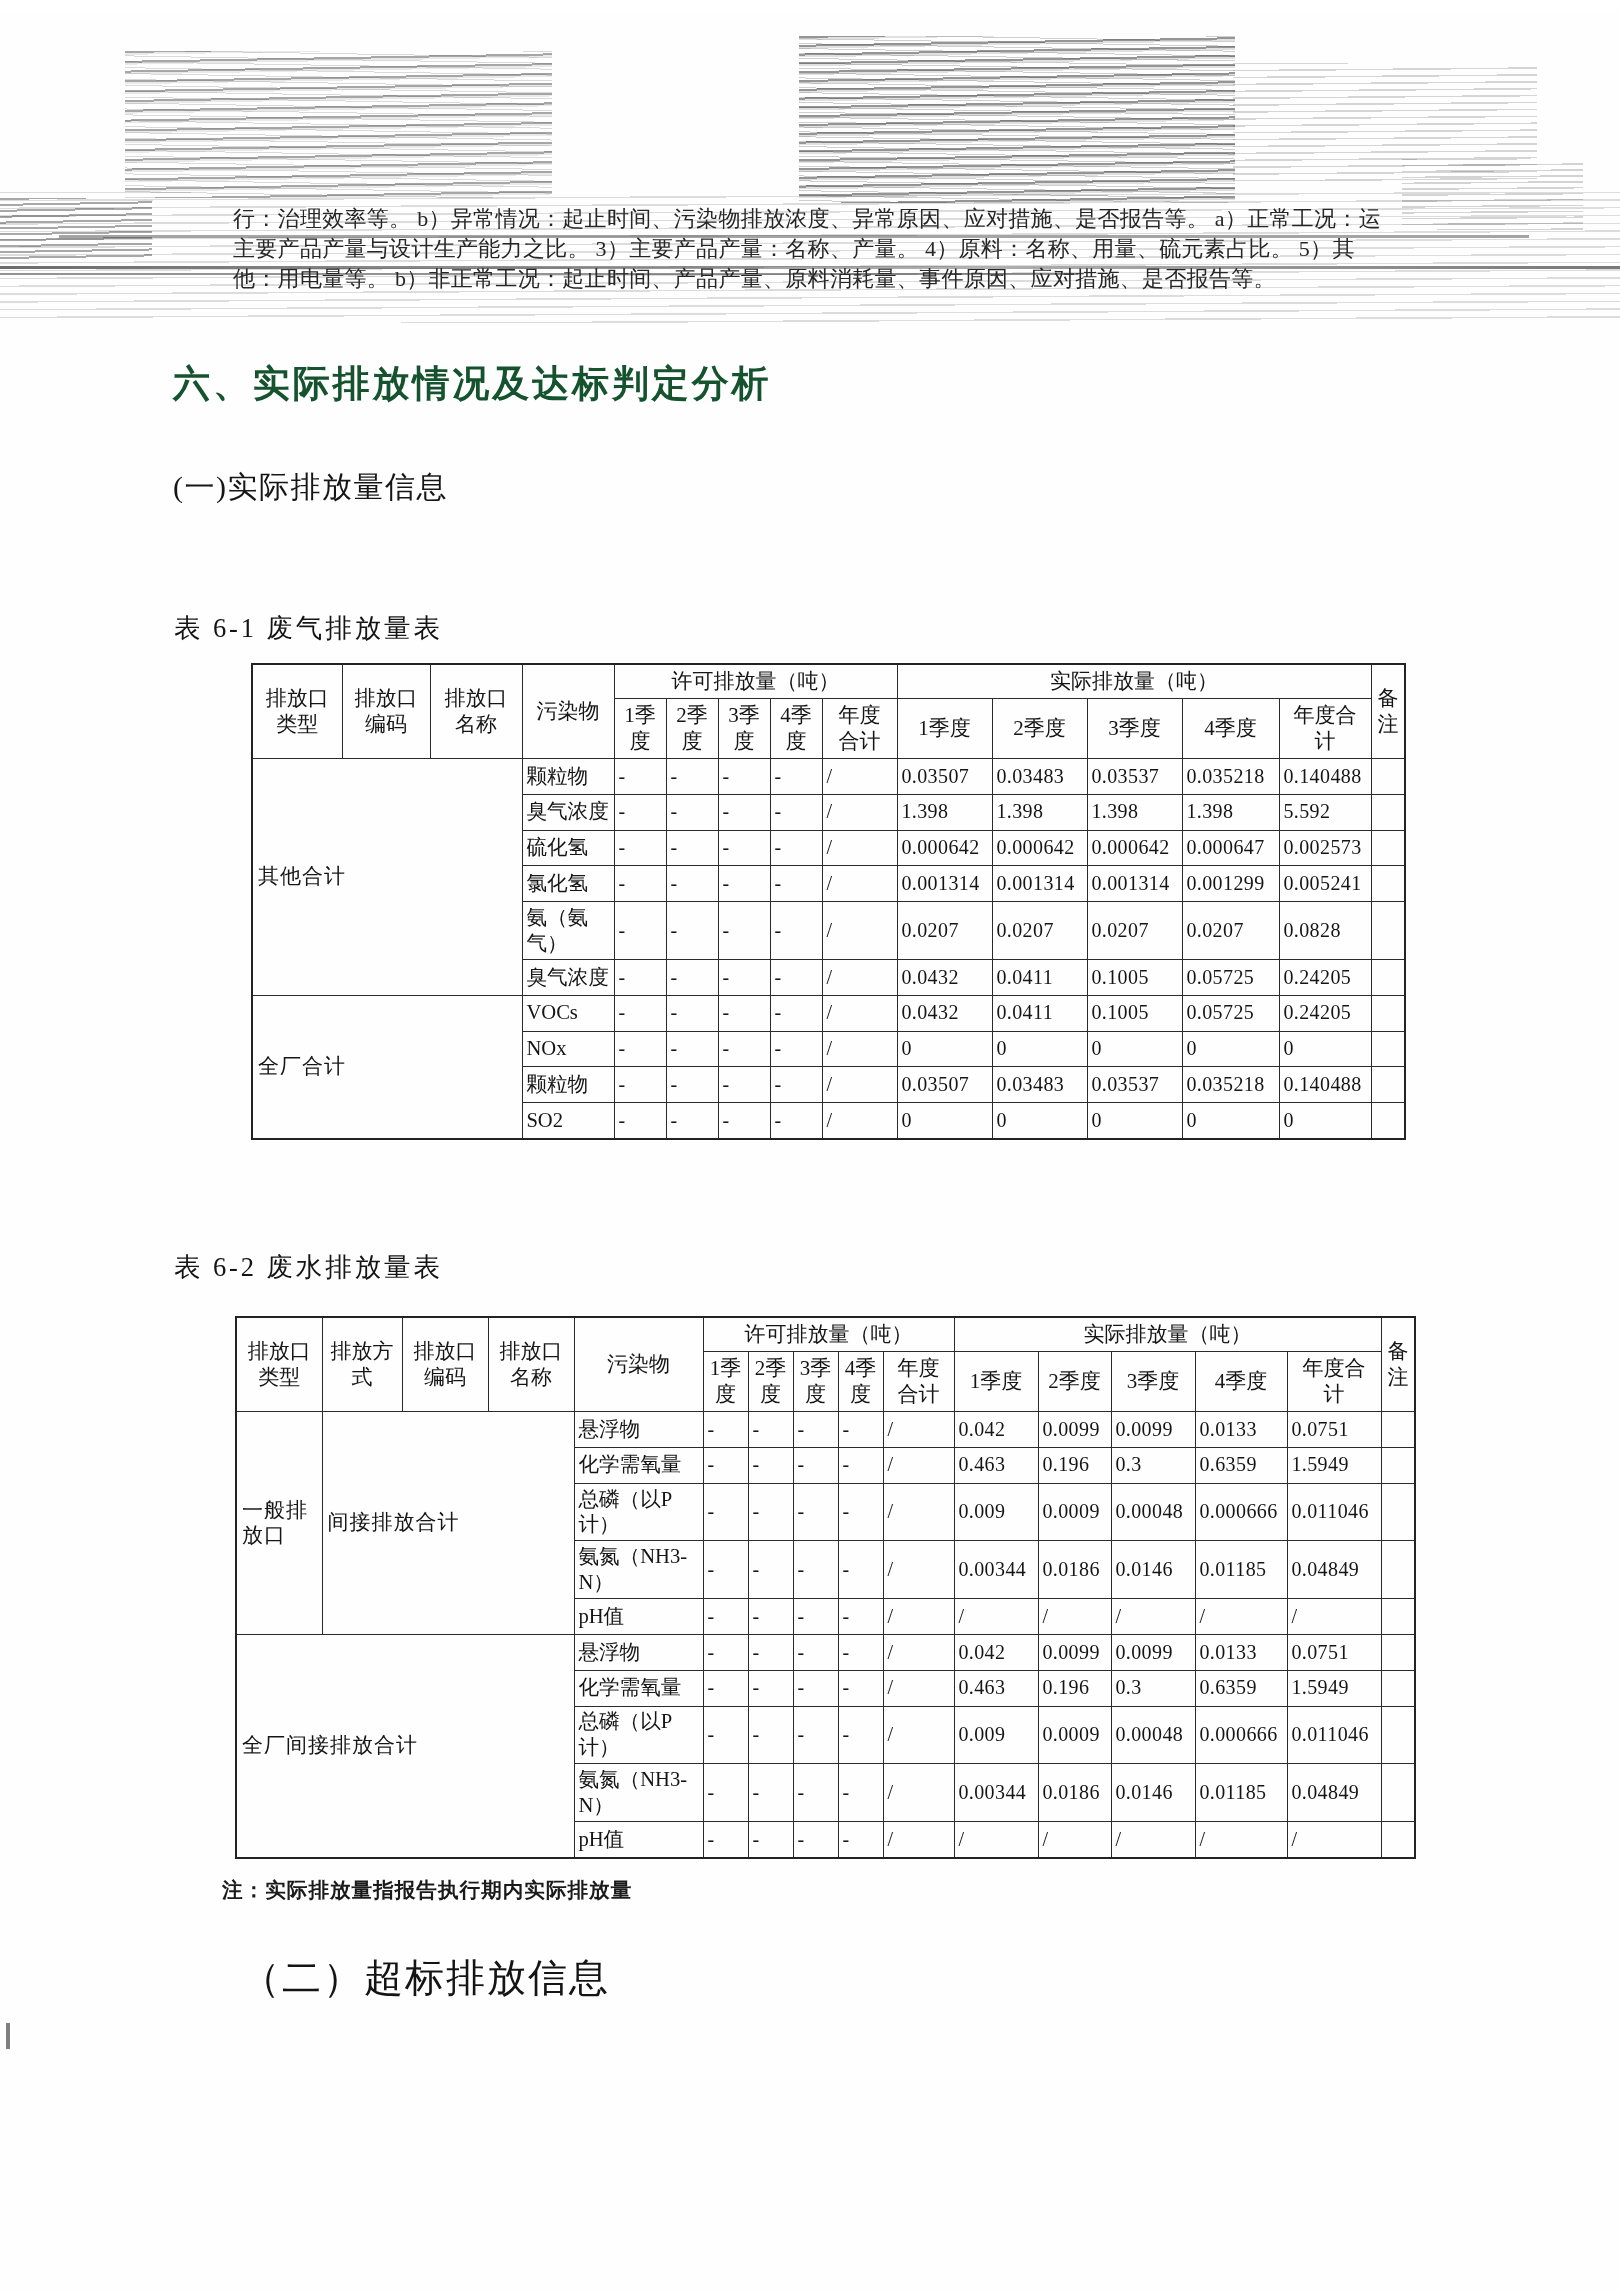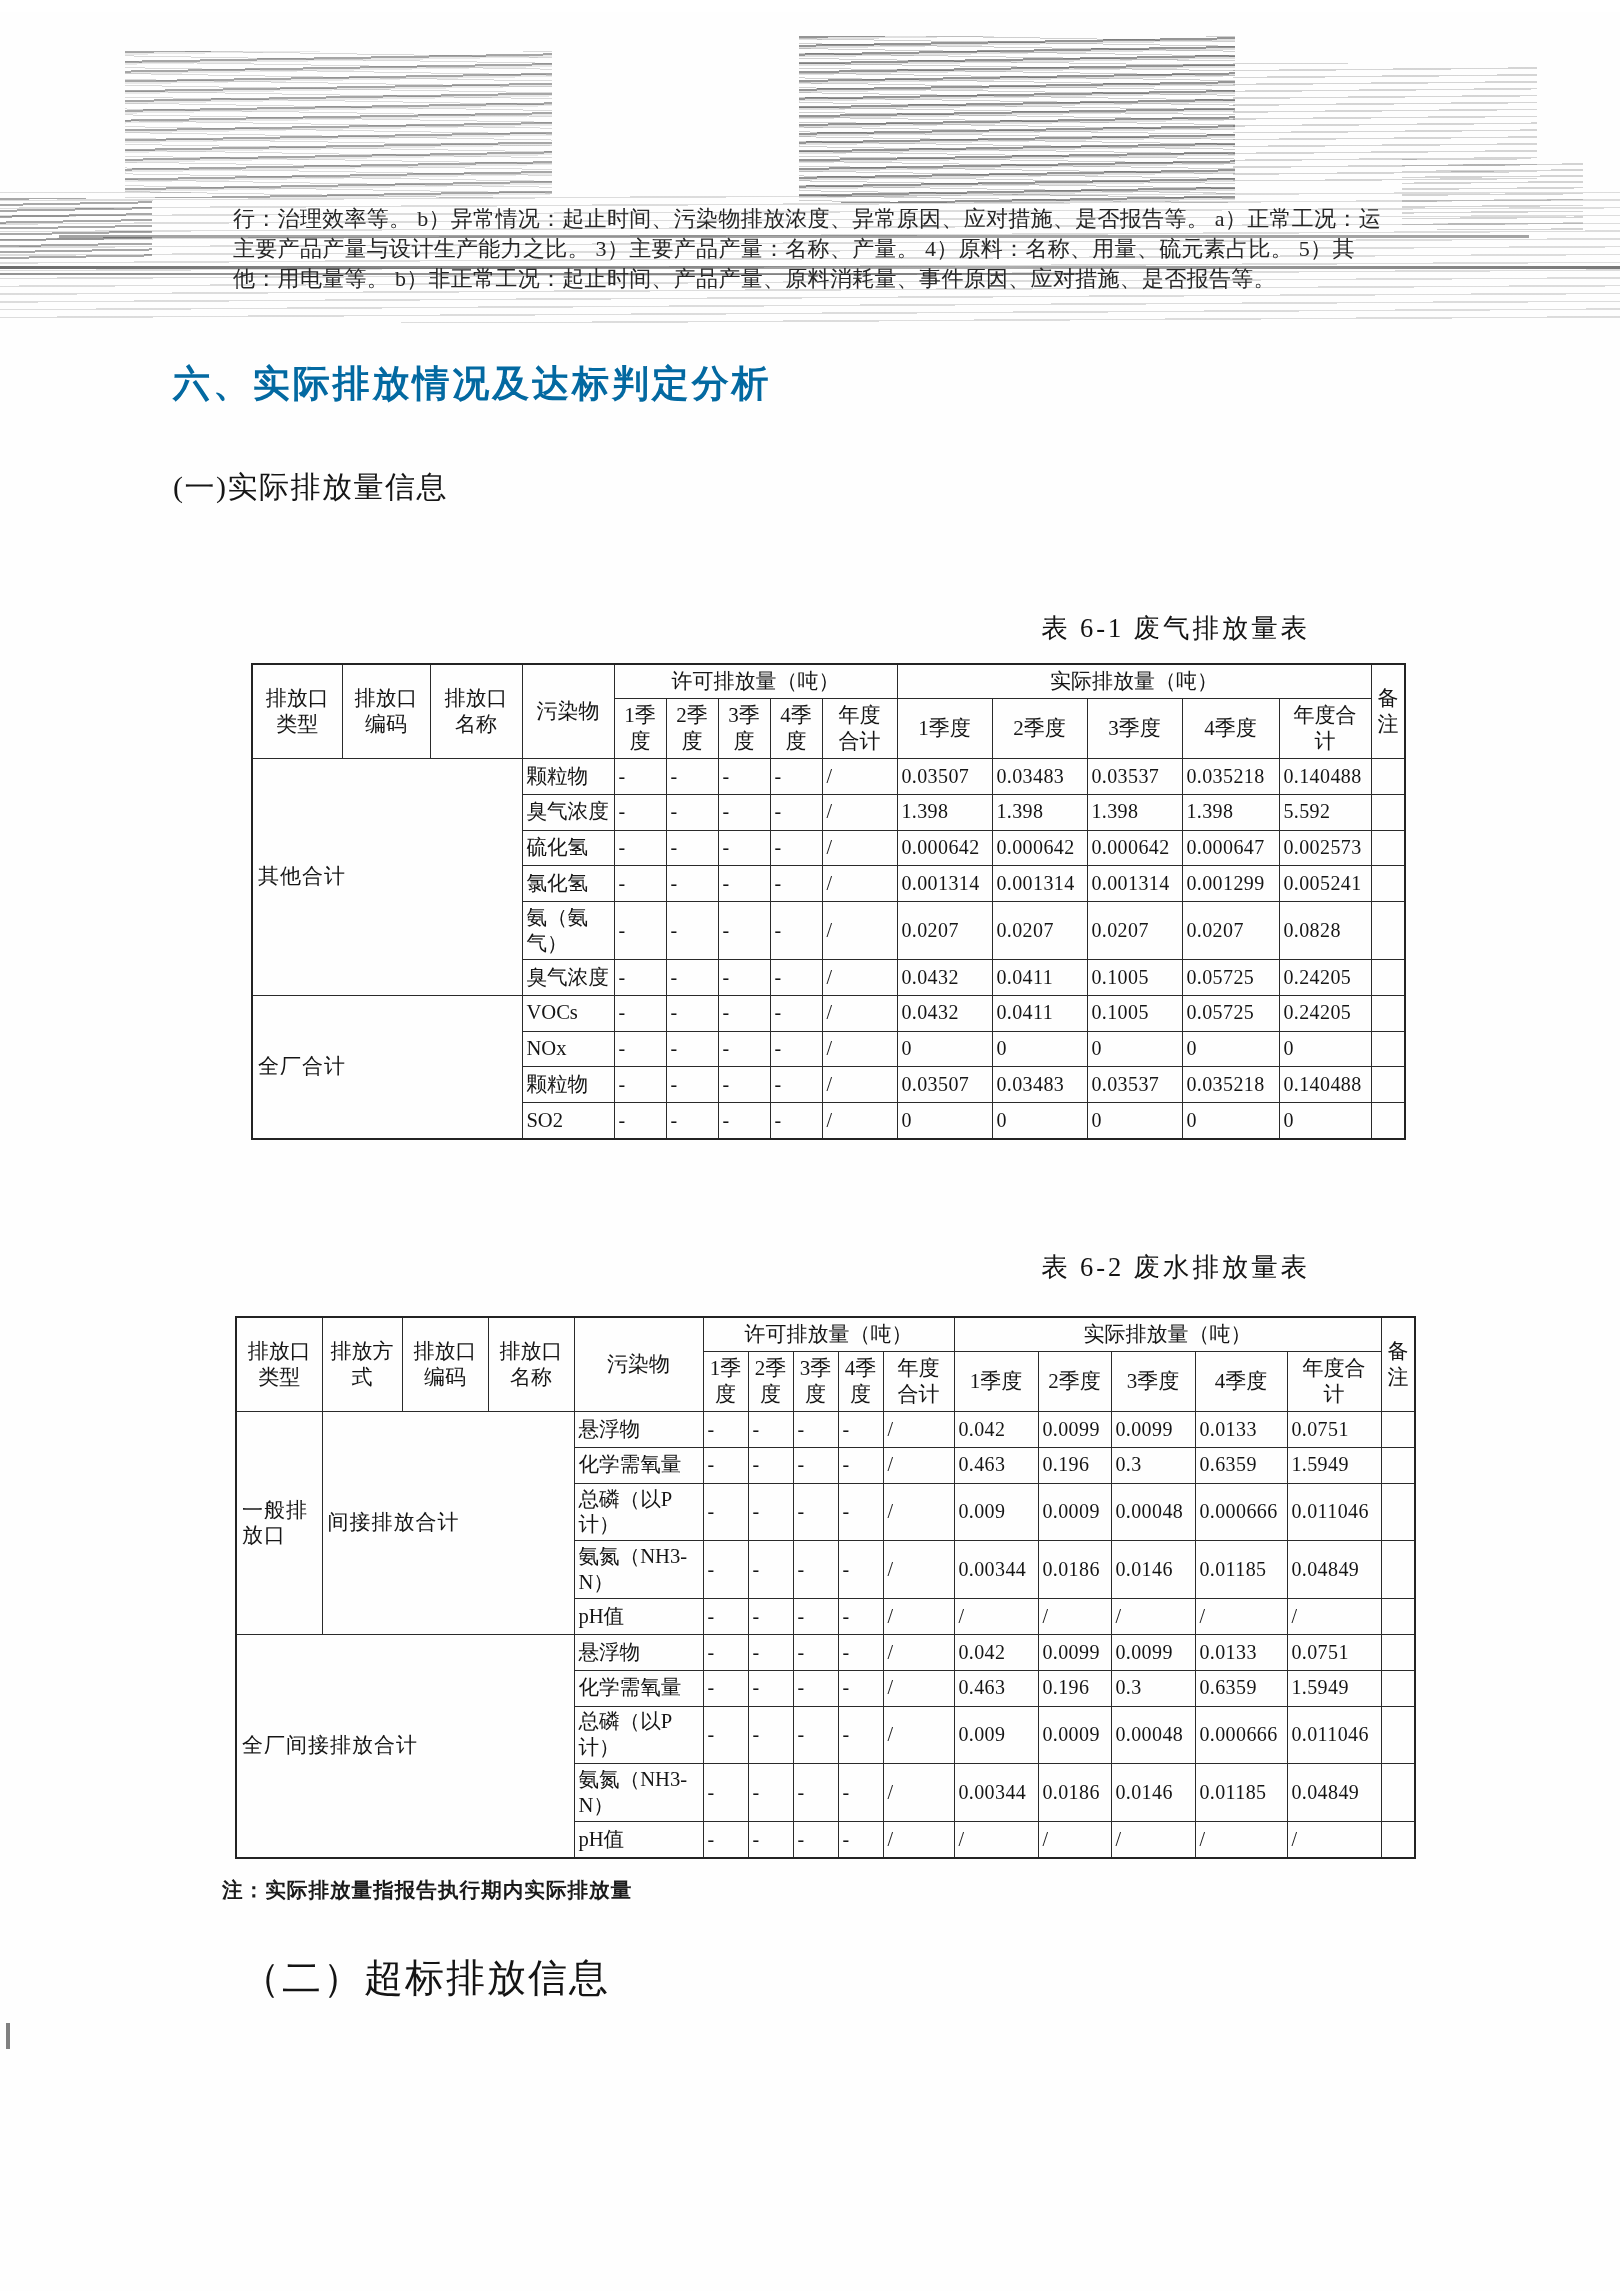--- a/index.html
+++ b/index.html
@@ -42,24 +42,24 @@
   .top-paragraph {
     position:absolute; left:233px; top:192px; width:1313px;
     font-size:22px; line-height:30px; letter-spacing:0.3px; color:#262626;
   }
   .top-paragraph .pline { white-space:nowrap; }
 
   
   .h1 {
     position:absolute; left:173px; top:347px;
     font-family:"Liberation Sans", sans-serif; font-size:37px; font-weight:700;
-    letter-spacing:2.9px; color:#0369a1;
+    letter-spacing:2.9px; color:#14532d;
   }
   .h2a { position:absolute; left:173px; top:455px; font-size:30px; letter-spacing:1.5px; color:#161616; }
-  .tbl-title { position:absolute; left:153px; width:1157px; text-align:right;
+  .tbl-title { position:absolute; left:174px; width:1157px; text-align:left;
     font-size:26.5px; letter-spacing:2.9px; color:#141414; }
   .tt1 { top:598px; }
   .tt2 { top:1237px; }
 
   
   .tbl-wrap { position:absolute; }
   .tw1 { left:251px; top:651px; }
   .tw2 { left:235px; top:1304px; }
   .etable { border-collapse:collapse; table-layout:fixed; color:#151515; }
   .etable, .etable th, .etable td { border:1.6px solid #2a2a2a; }

